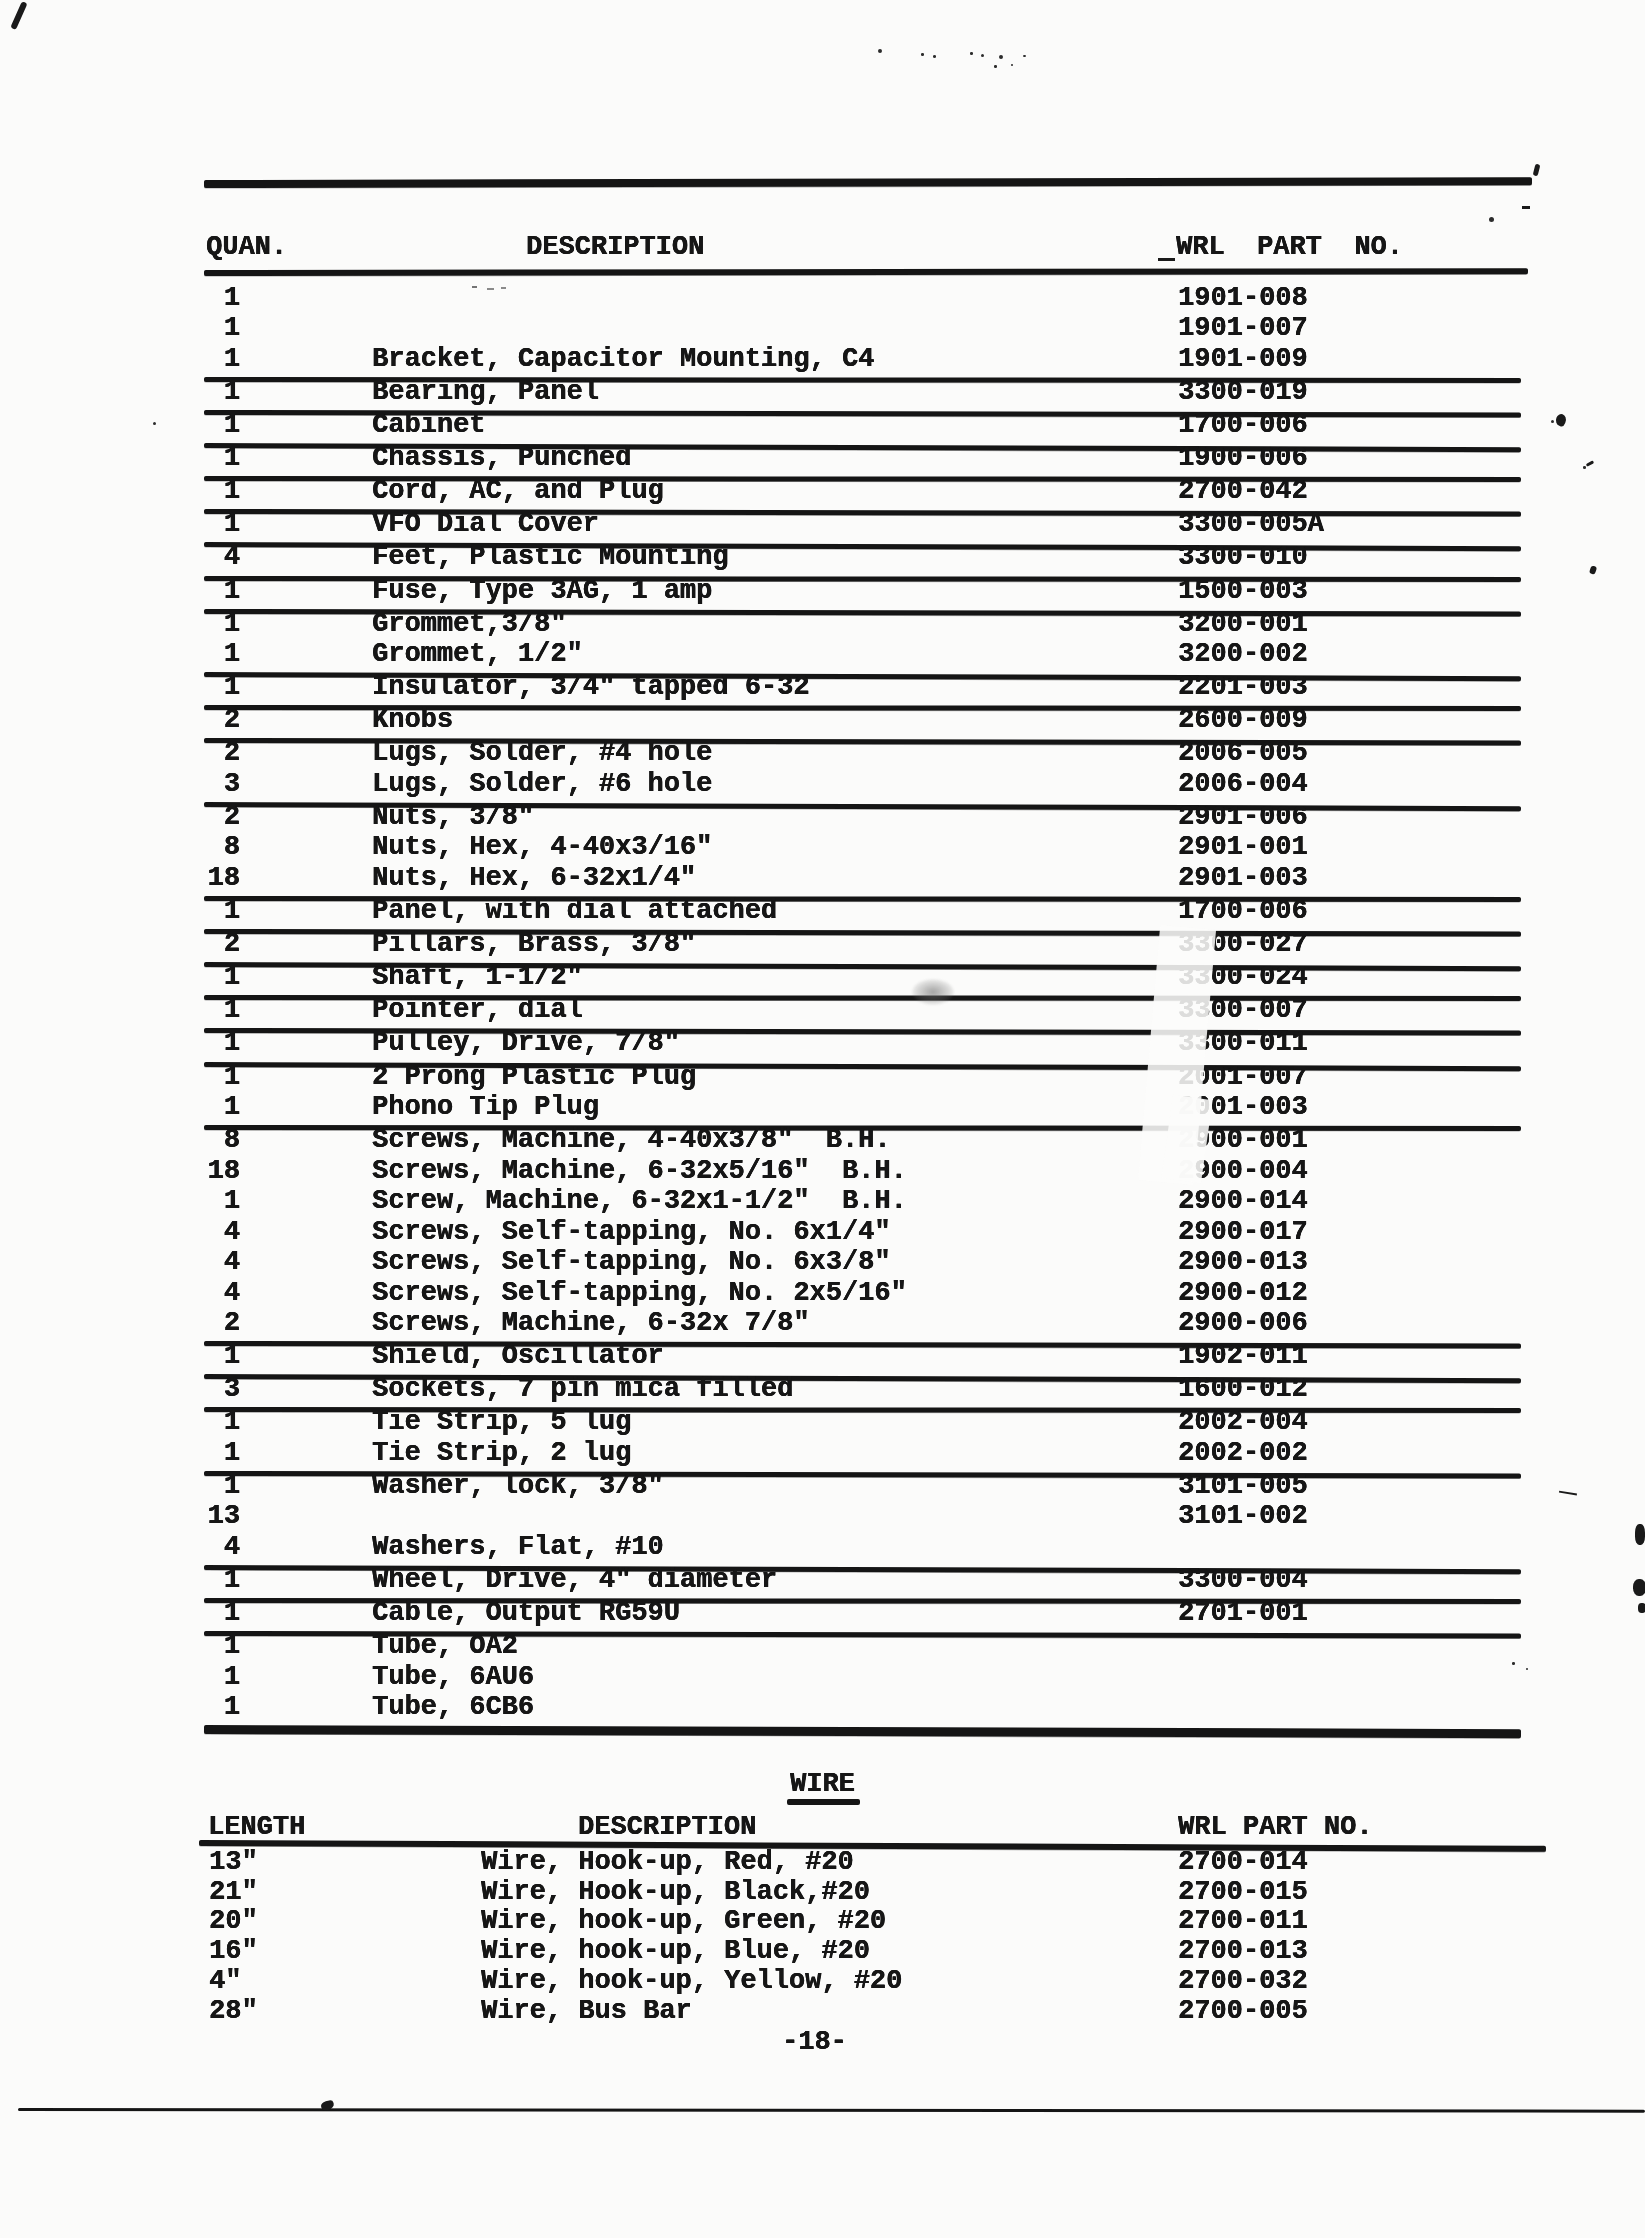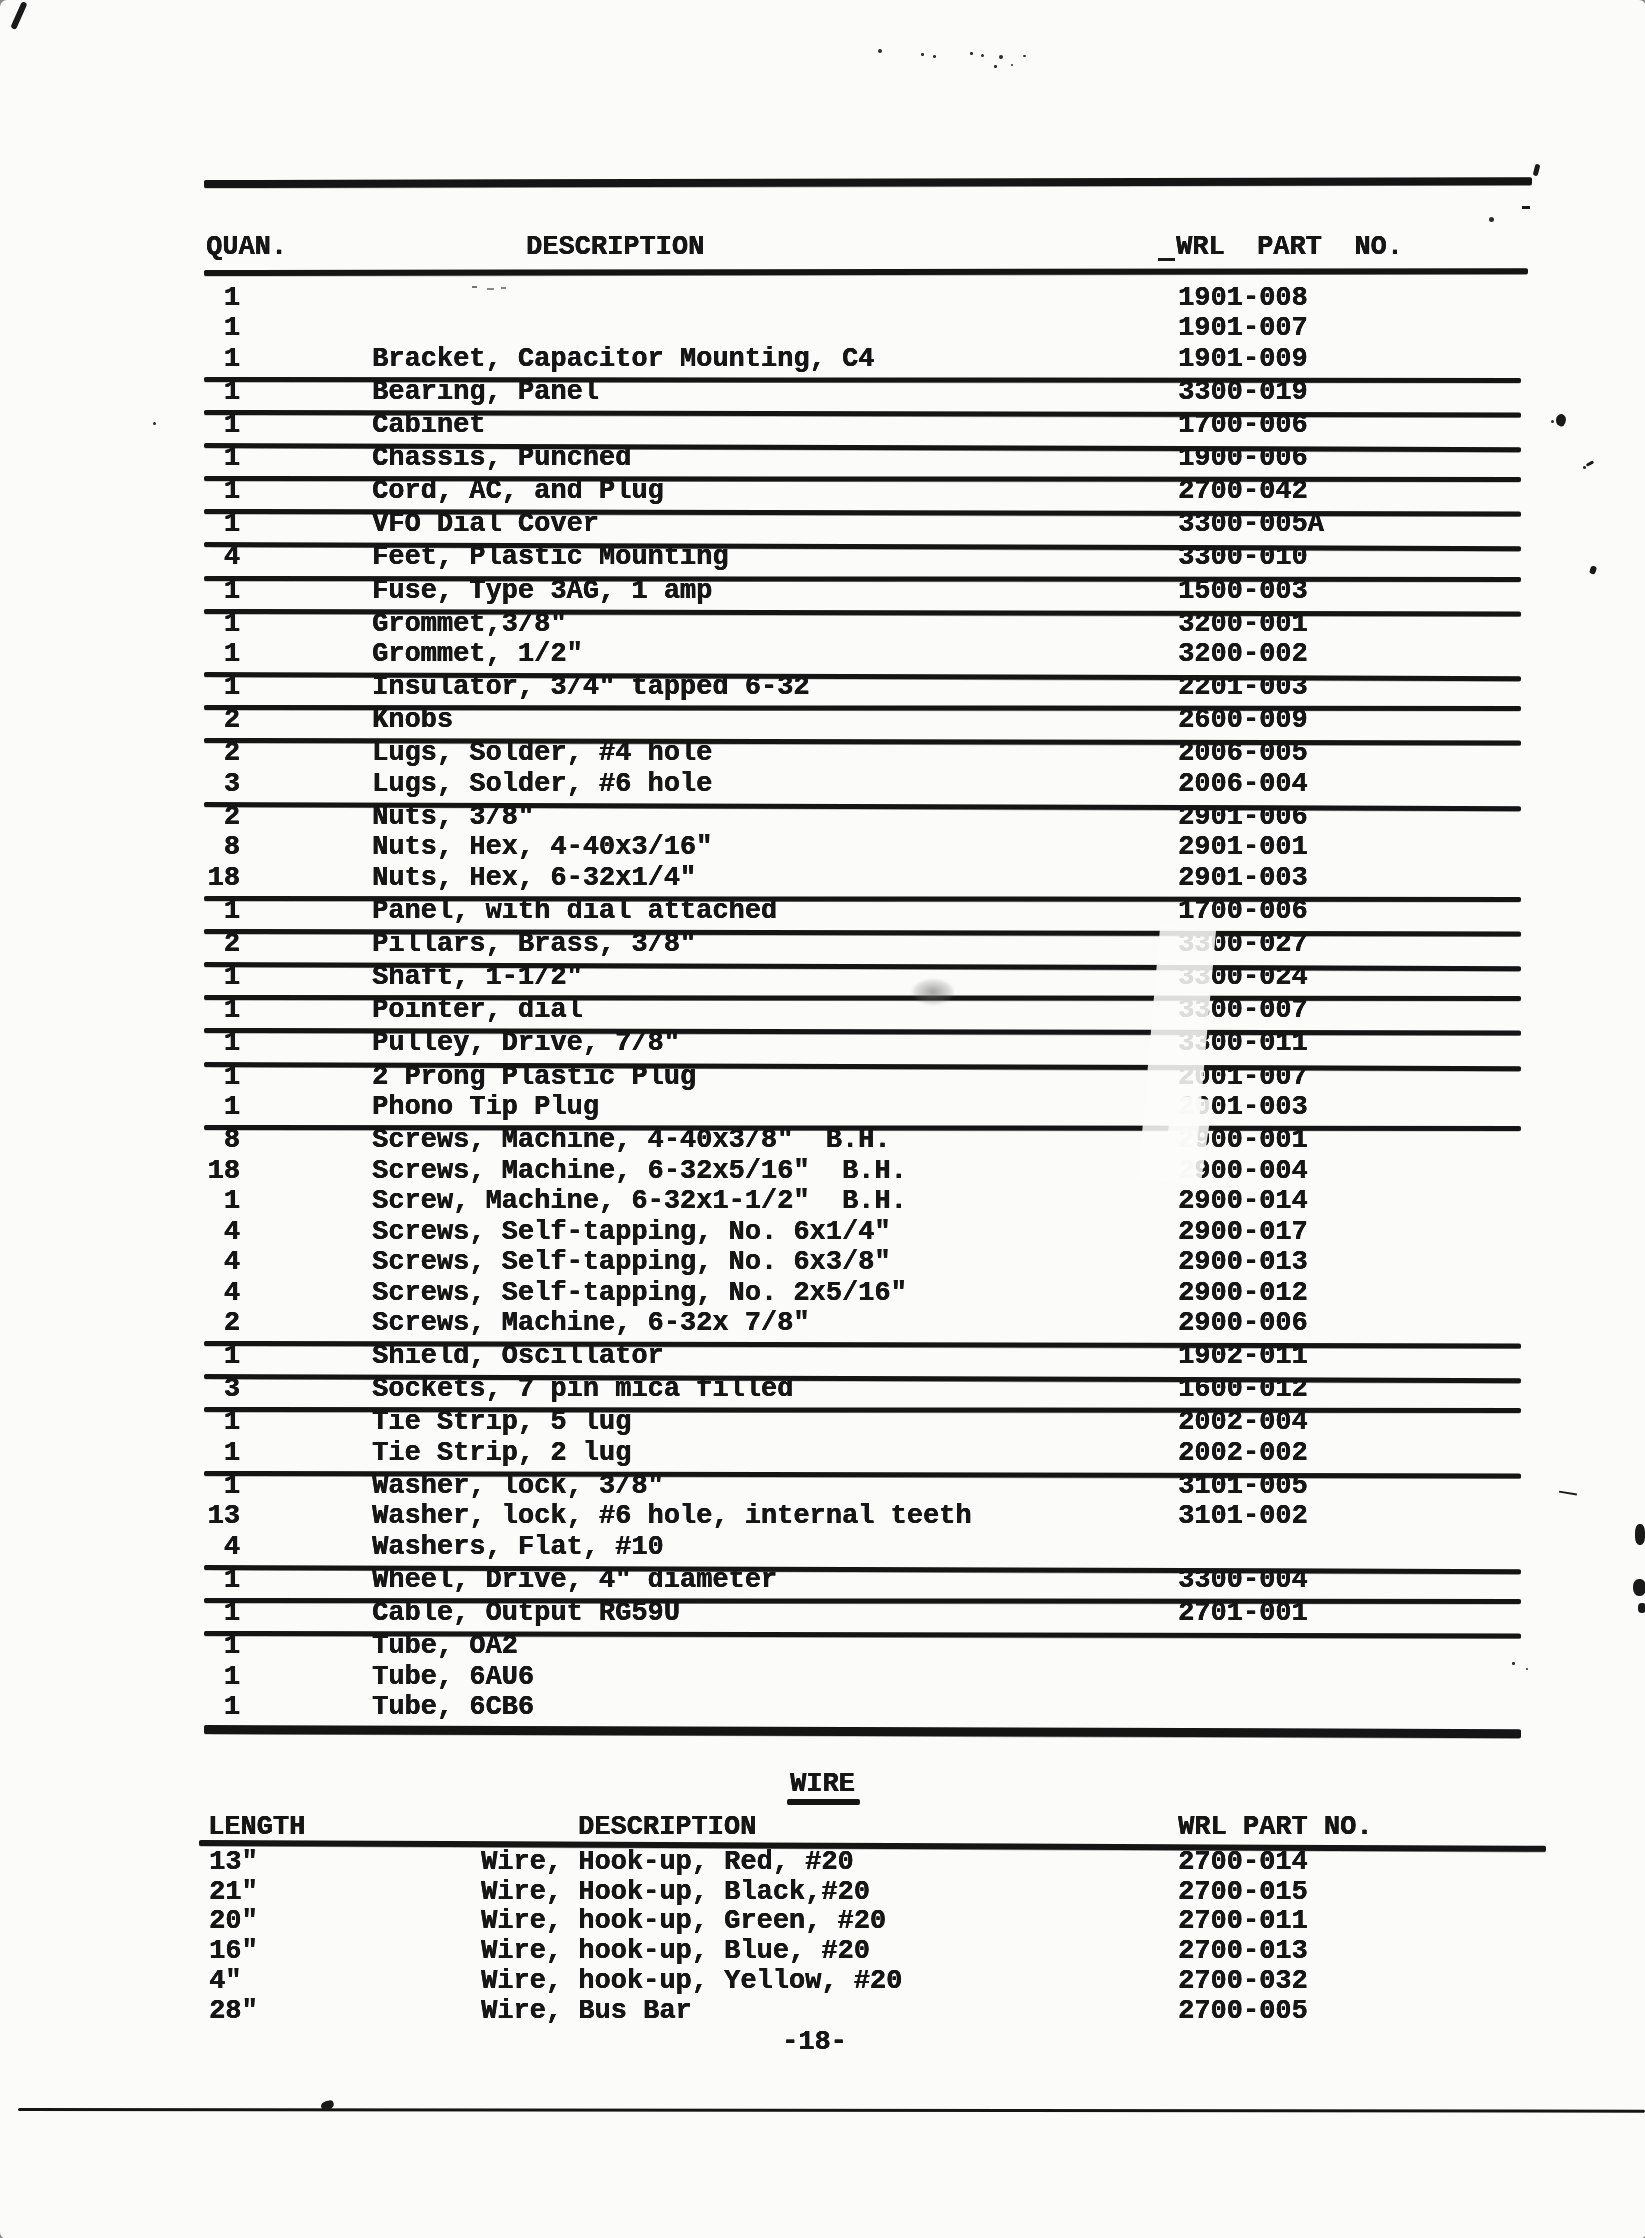--- a/index.html
+++ b/index.html
@@ -1,17 +1,17 @@
 <!DOCTYPE html>
 <html style="font-size:10.4px"><head>
 <meta charset="utf-8">
 <style>
   html,body{margin:0;padding:0;background:#888;}
   .page{position:relative;width:1646px;height:2239px;background:#fbfbfa;overflow:hidden;
-        font-family:"Liberation Mono","DejaVu Sans Mono",monospace;color:#161616;border-radius:7px;}
+        font-family:"Liberation Mono","DejaVu Sans Mono",monospace;color:#161616;}
   .txt{position:absolute;font-size:27px;line-height:27px;font-weight:700;white-space:pre;
        text-shadow:0.4px 0 0 currentColor, 0 0.3px 0 currentColor;}
   .t-row{position:absolute;left:0;width:100%;height:30px;}
   .t-row span{position:absolute;font-size:27px;line-height:27px;font-weight:700;white-space:pre;
        text-shadow:0.4px 0 0 currentColor, 0 0.3px 0 currentColor;}
   .c-qty{left:182px;width:58px;text-align:right;}
   .c-desc{left:372px;}
   .c-part{left:1178px;}
   .w-len{left:209px;}
   .w-desc{left:481px;}
@@ -265,21 +265,20 @@
         <span class="c-part">2002-002</span>
       </div>
       <div class="rule" style="left: 204px; width: 1317px; top: 1471px; transform: rotate(0.11deg);"></div>
       <div class="t-row" style="top: 1473px;">
         <span class="c-qty">1</span>
         <span class="c-desc">Washer, lock, 3/8"</span>
         <span class="c-part">3101-005</span>
       </div>
       <div class="t-row" style="top: 1503px;">
         <span class="c-qty">13</span>
-        <span class="c-desc">Washer, lock, #6 hole, internal teeth</span>
         <span class="c-part">3101-002</span>
       </div>
       <div class="t-row" style="top: 1534px;">
         <span class="c-qty">4</span>
         <span class="c-desc">Washers, Flat, #10</span>
         <span class="c-part"></span>
       </div>
       <div class="rule" style="left: 204px; width: 1317px; top: 1565px; transform: rotate(0.18deg);"></div>
       <div class="t-row" style="top: 1567px;">
         <span class="c-qty">1</span>

